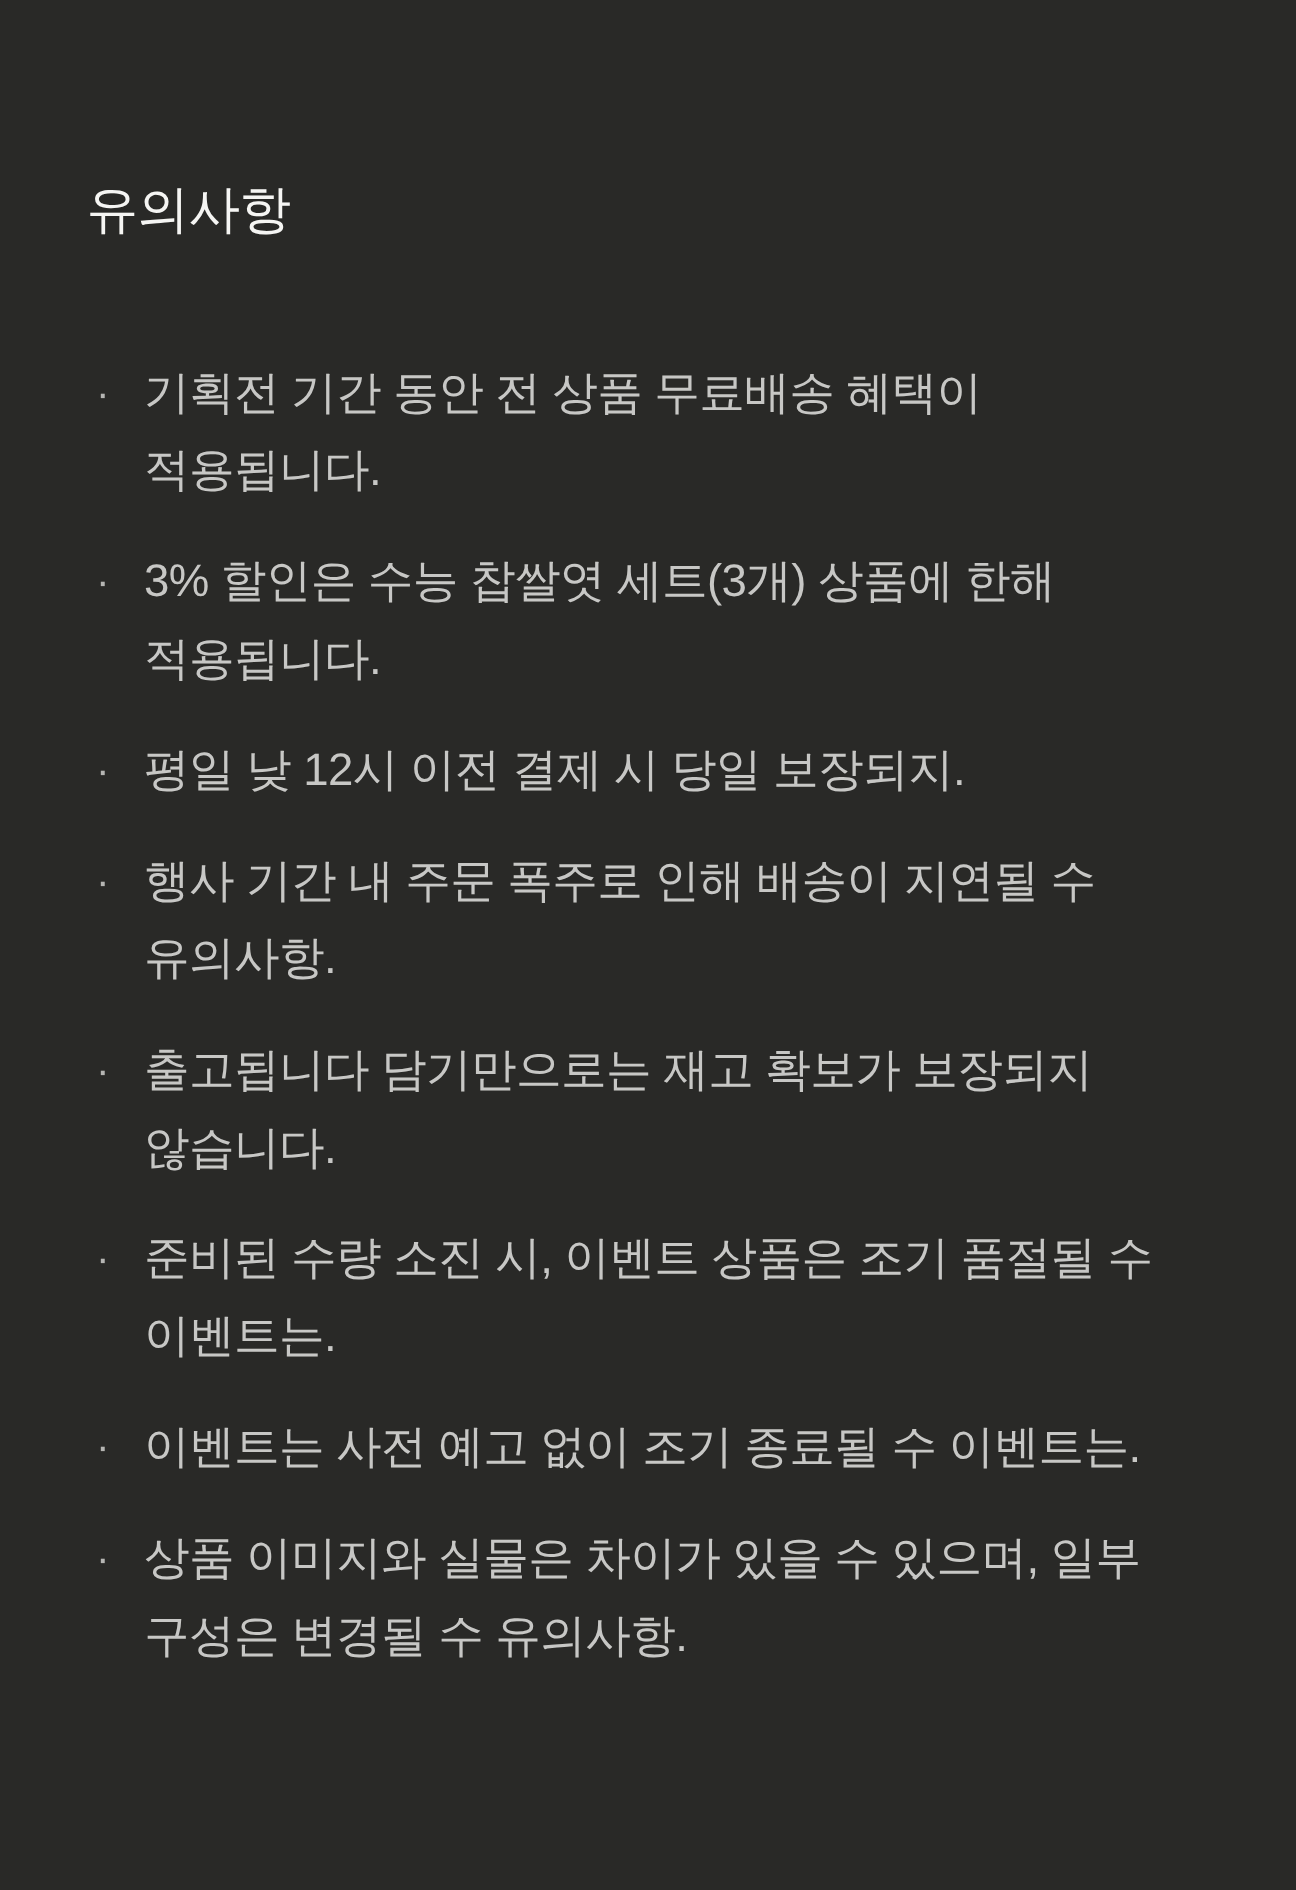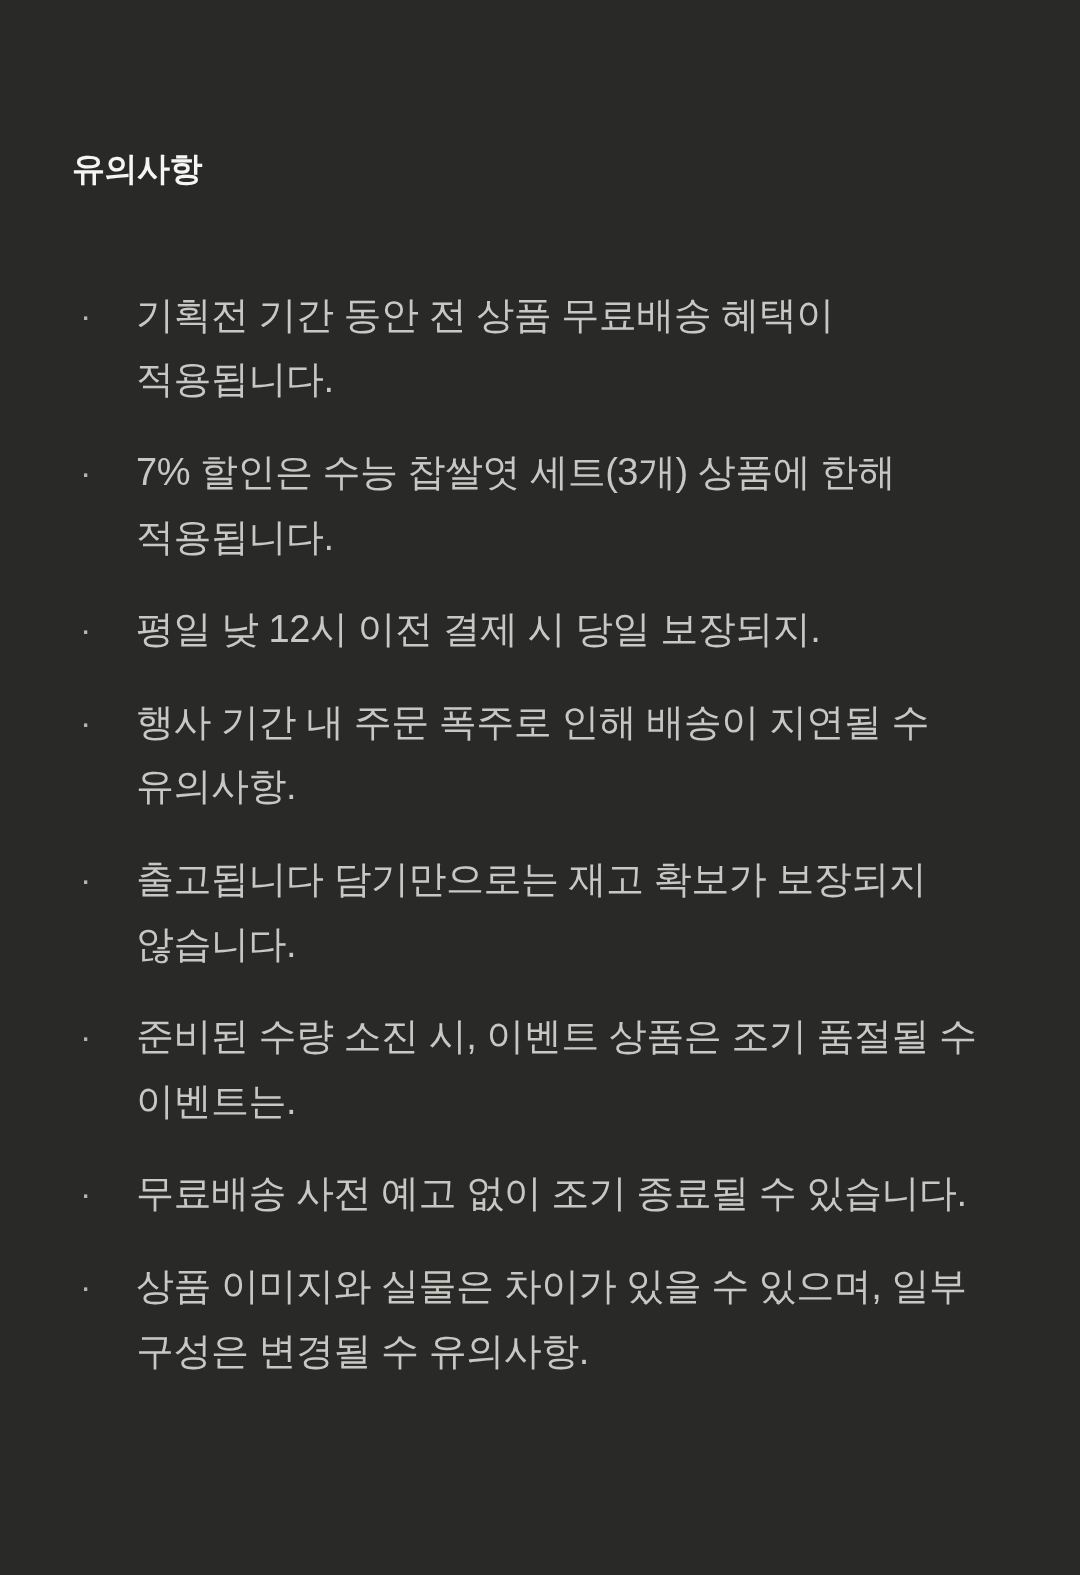--- a/index.html
+++ b/index.html
@@ -16,22 +16,22 @@
     overflow: hidden;
     font-family: "Liberation Sans", sans-serif;
   }
 
   .notice-section {
     padding: 148px 72px 0 72px;
   }
 
   .section-title {
     color: #f5f5f3;
-    font-size: 33px;
-    font-weight: 700;
+    font-size: 43px;
+    font-weight: 400;
     line-height: 1.3;
     letter-spacing: -0.5px;
   }
 
   .notice-list {
     list-style: none;
     margin-top: 92px;
   }
 
   .notice-item {
@@ -49,40 +49,39 @@
     padding-left: 8px;
     color: #b5b5b3;
     font-size: 34px;
     line-height: 1.9;
     user-select: none;
   }
 
   .notice-text {
     flex: 1 1 auto;
     word-break: keep-all;
-    margin-left: 16px;
   }
 </style>
 </head>
 <body>
 
 <div class="screen">
   <section class="notice-section">
     <h2 class="section-title">유의사항</h2>
 
     <ul class="notice-list">
 
         <li class="notice-item">
           <span class="bullet">·</span>
           <span class="notice-text">기획전 기간 동안 전 상품 무료배송 혜택이 적용됩니다.</span>
         </li>
 
         <li class="notice-item">
           <span class="bullet">·</span>
-          <span class="notice-text">7% 할인은 수능 찹쌀엿 세트(3개) 상품에 한해 적용됩니다.</span>
+          <span class="notice-text">3% 할인은 수능 찹쌀엿 세트(3개) 상품에 한해 적용됩니다.</span>
         </li>
 
         <li class="notice-item">
           <span class="bullet">·</span>
           <span class="notice-text">평일 낮 12시 이전 결제 시 당일 보장되지.</span>
         </li>
 
         <li class="notice-item">
           <span class="bullet">·</span>
           <span class="notice-text">행사 기간 내 주문 폭주로 인해 배송이 지연될 수 유의사항.</span>
@@ -93,21 +92,21 @@
           <span class="notice-text">출고됩니다 담기만으로는 재고 확보가 보장되지 않습니다.</span>
         </li>
 
         <li class="notice-item">
           <span class="bullet">·</span>
           <span class="notice-text">준비된 수량 소진 시, 이벤트 상품은 조기 품절될 수 이벤트는.</span>
         </li>
 
         <li class="notice-item">
           <span class="bullet">·</span>
-          <span class="notice-text">무료배송 사전 예고 없이 조기 종료될 수 있습니다.</span>
+          <span class="notice-text">이벤트는 사전 예고 없이 조기 종료될 수 이벤트는.</span>
         </li>
 
         <li class="notice-item">
           <span class="bullet">·</span>
           <span class="notice-text">상품 이미지와 실물은 차이가 있을 수 있으며, 일부 구성은 변경될 수 유의사항.</span>
         </li>
       </ul>
   </section>
 </div>
 

